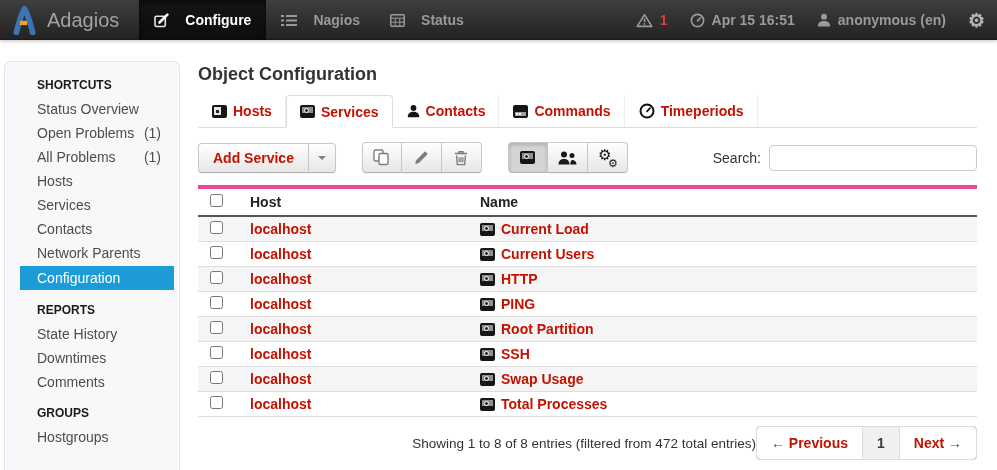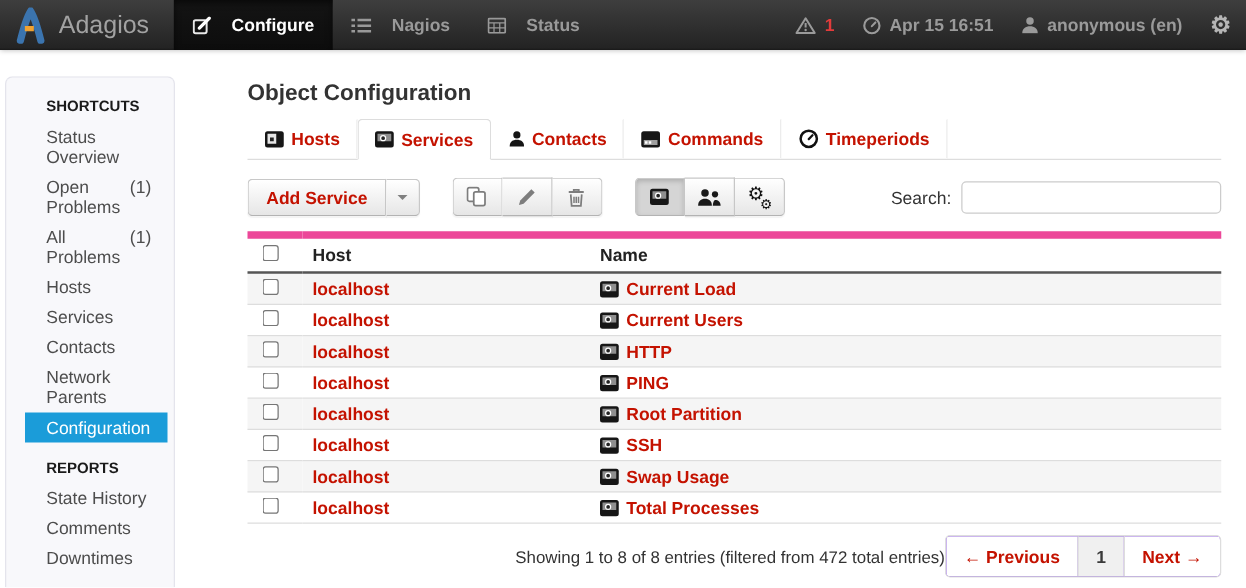--- a/index.html
+++ b/index.html
@@ -28,21 +28,21 @@
   .nav-right {
     margin-left:auto; display:flex; align-items:center; gap:7px;
     padding-right:12px; font-weight:bold; font-size:14px; color:#9a9a9a;
   }
   .nav-right .sep { width:8px; }
   .alert-count { color:#e23b3b; }
   .gear-glyph { font-size:19px; color:#b5b5b5; line-height:1; cursor:pointer; }
 
   
   .sidebar {
-    position:absolute; left:4px; top:61px; width:136px; bottom:0;
+    position:absolute; left:4px; top:61px; width:176px; bottom:0;
     background:#f8f8fb; border:1px solid #e4e4ec; border-bottom:none;
     border-radius:6px 6px 0 0; font-size:14px; padding-top:4px;
   }
   .side-heading { font-size:12px; font-weight:bold; color:#1a1a1a; padding:12px 0 5px 32px; }
   .side-item { color:#4d4d4d; padding:4px 18px 4px 32px; cursor:pointer; display:flex; line-height:16px; }
   .side-item .badge { margin-left:auto; }
   .side-item.active {
     background:#1b9cd9; color:#fff;
     margin:1px 5px 1px 15px; padding:4px 8px 4px 17px;
   }
@@ -84,21 +84,21 @@
   .gears .g1 { position:absolute; left:0; top:-3px; font-size:15px; color:#111; }
   .gears .g2 { position:absolute; right:-1px; bottom:-4px; font-size:11px; color:#111; }
 
   .search { margin-left:auto; display:flex; align-items:center; gap:8px; font-size:14px; color:#333; }
   .search input {
     width:208px; height:26px; border:1px solid #ccc; border-radius:4px;
     padding:0 6px; font-size:13px; font-family:"Liberation Sans", sans-serif;
   }
 
   
-  table { width:100%; border-collapse:collapse; font-size:14px; margin-top:12px; border-top:6px solid #ec4899; }
+  table { width:100%; border-collapse:collapse; font-size:14px; margin-top:12px; border-top:4px solid #ec4899; }
   th { text-align:left; padding:5px 8px; border-bottom:2px solid #555; color:#222; font-size:14px; }
   td { padding:4px 8px; border-bottom:1px solid #ddd; }
   tbody tr:nth-child(odd) { background:#f5f5f5; }
   .col-check { width:44px; }
   .col-host { width:230px; }
   a.redlink { color:#c41200; font-weight:bold; text-decoration:none; cursor:pointer; }
   .name-cell { display:flex; align-items:center; gap:6px; }
   input[type=checkbox] { margin:0 0 0 4px; width:13px; height:13px; cursor:pointer; }
 
   
@@ -202,24 +202,24 @@
     </div>
   <div class="side-item active">
       <span>Configuration</span>
     </div>
 
   <div class="side-heading">REPORTS</div>
   <div class="side-item">
       <span>State History</span>
     </div>
   <div class="side-item">
+      <span>Downtimes</span>
+    </div>
+  <div class="side-item">
       <span>Comments</span>
-    </div>
-  <div class="side-item">
-      <span>Downtimes</span>
     </div>
 
   <div class="side-heading">GROUPS</div>
   <div class="side-item">
       <span>Hostgroups</span>
     </div>
 </div>
 
 <div class="main">
   <div class="page-title">Object Configuration</div>

